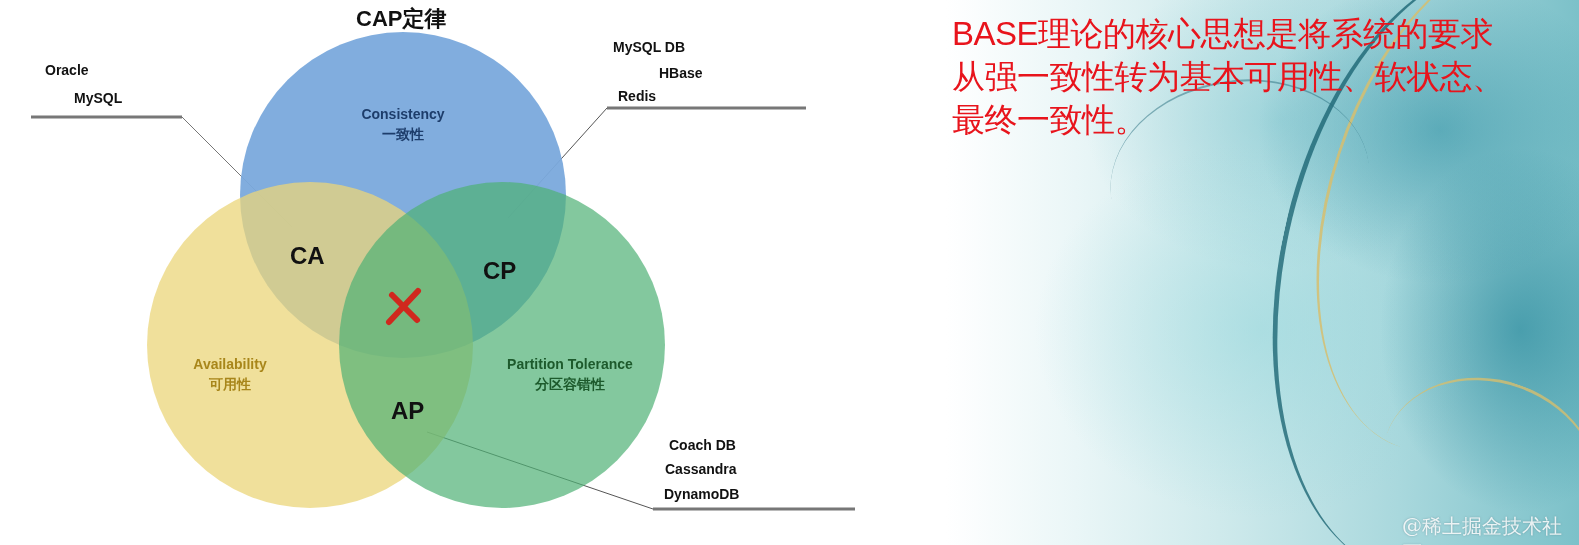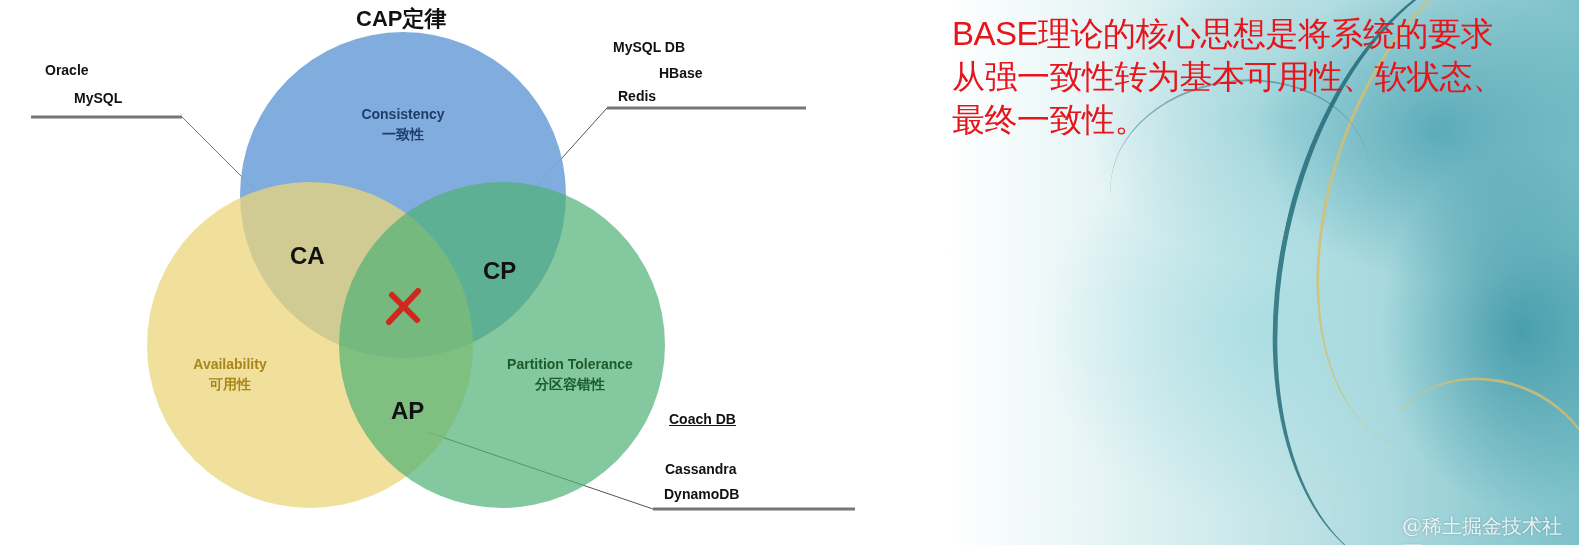--- a/index.html
+++ b/index.html
@@ -73,21 +73,21 @@
   <div>分区容错性</div>
 </div>
 
 <div class="db-label" style="left:45px; top:62px;">Oracle</div>
 <div class="db-label" style="left:42px; top:90px;padding-left:32px;">MySQL</div>
 
 <div class="db-label" style="left:613px; top:39px;">MySQL DB</div>
 <div class="db-label" style="left:615px; top:65px;padding-left:44px;">HBase</div>
 <div class="db-label" style="left:618px; top:88px;">Redis</div>
 
-<div class="db-label" style="left:669px; top:411px;text-decoration:underline;">Coach DB</div>
+<div class="db-label" style="left:669px; top:437px;">Coach DB</div>
 <div class="db-label" style="left:665px; top:461px;">Cassandra</div>
 <div class="db-label" style="left:664px; top:486px;">DynamoDB</div>
 
 <div class="base-text">
   <div>BASE理论的核心思想是将系统的要求</div>
   <div>从强一致性转为基本可用性、软状态、</div>
   <div>最终一致性。</div>
 </div>
 
 <div class="watermark">@稀土掘金技术社区</div>

